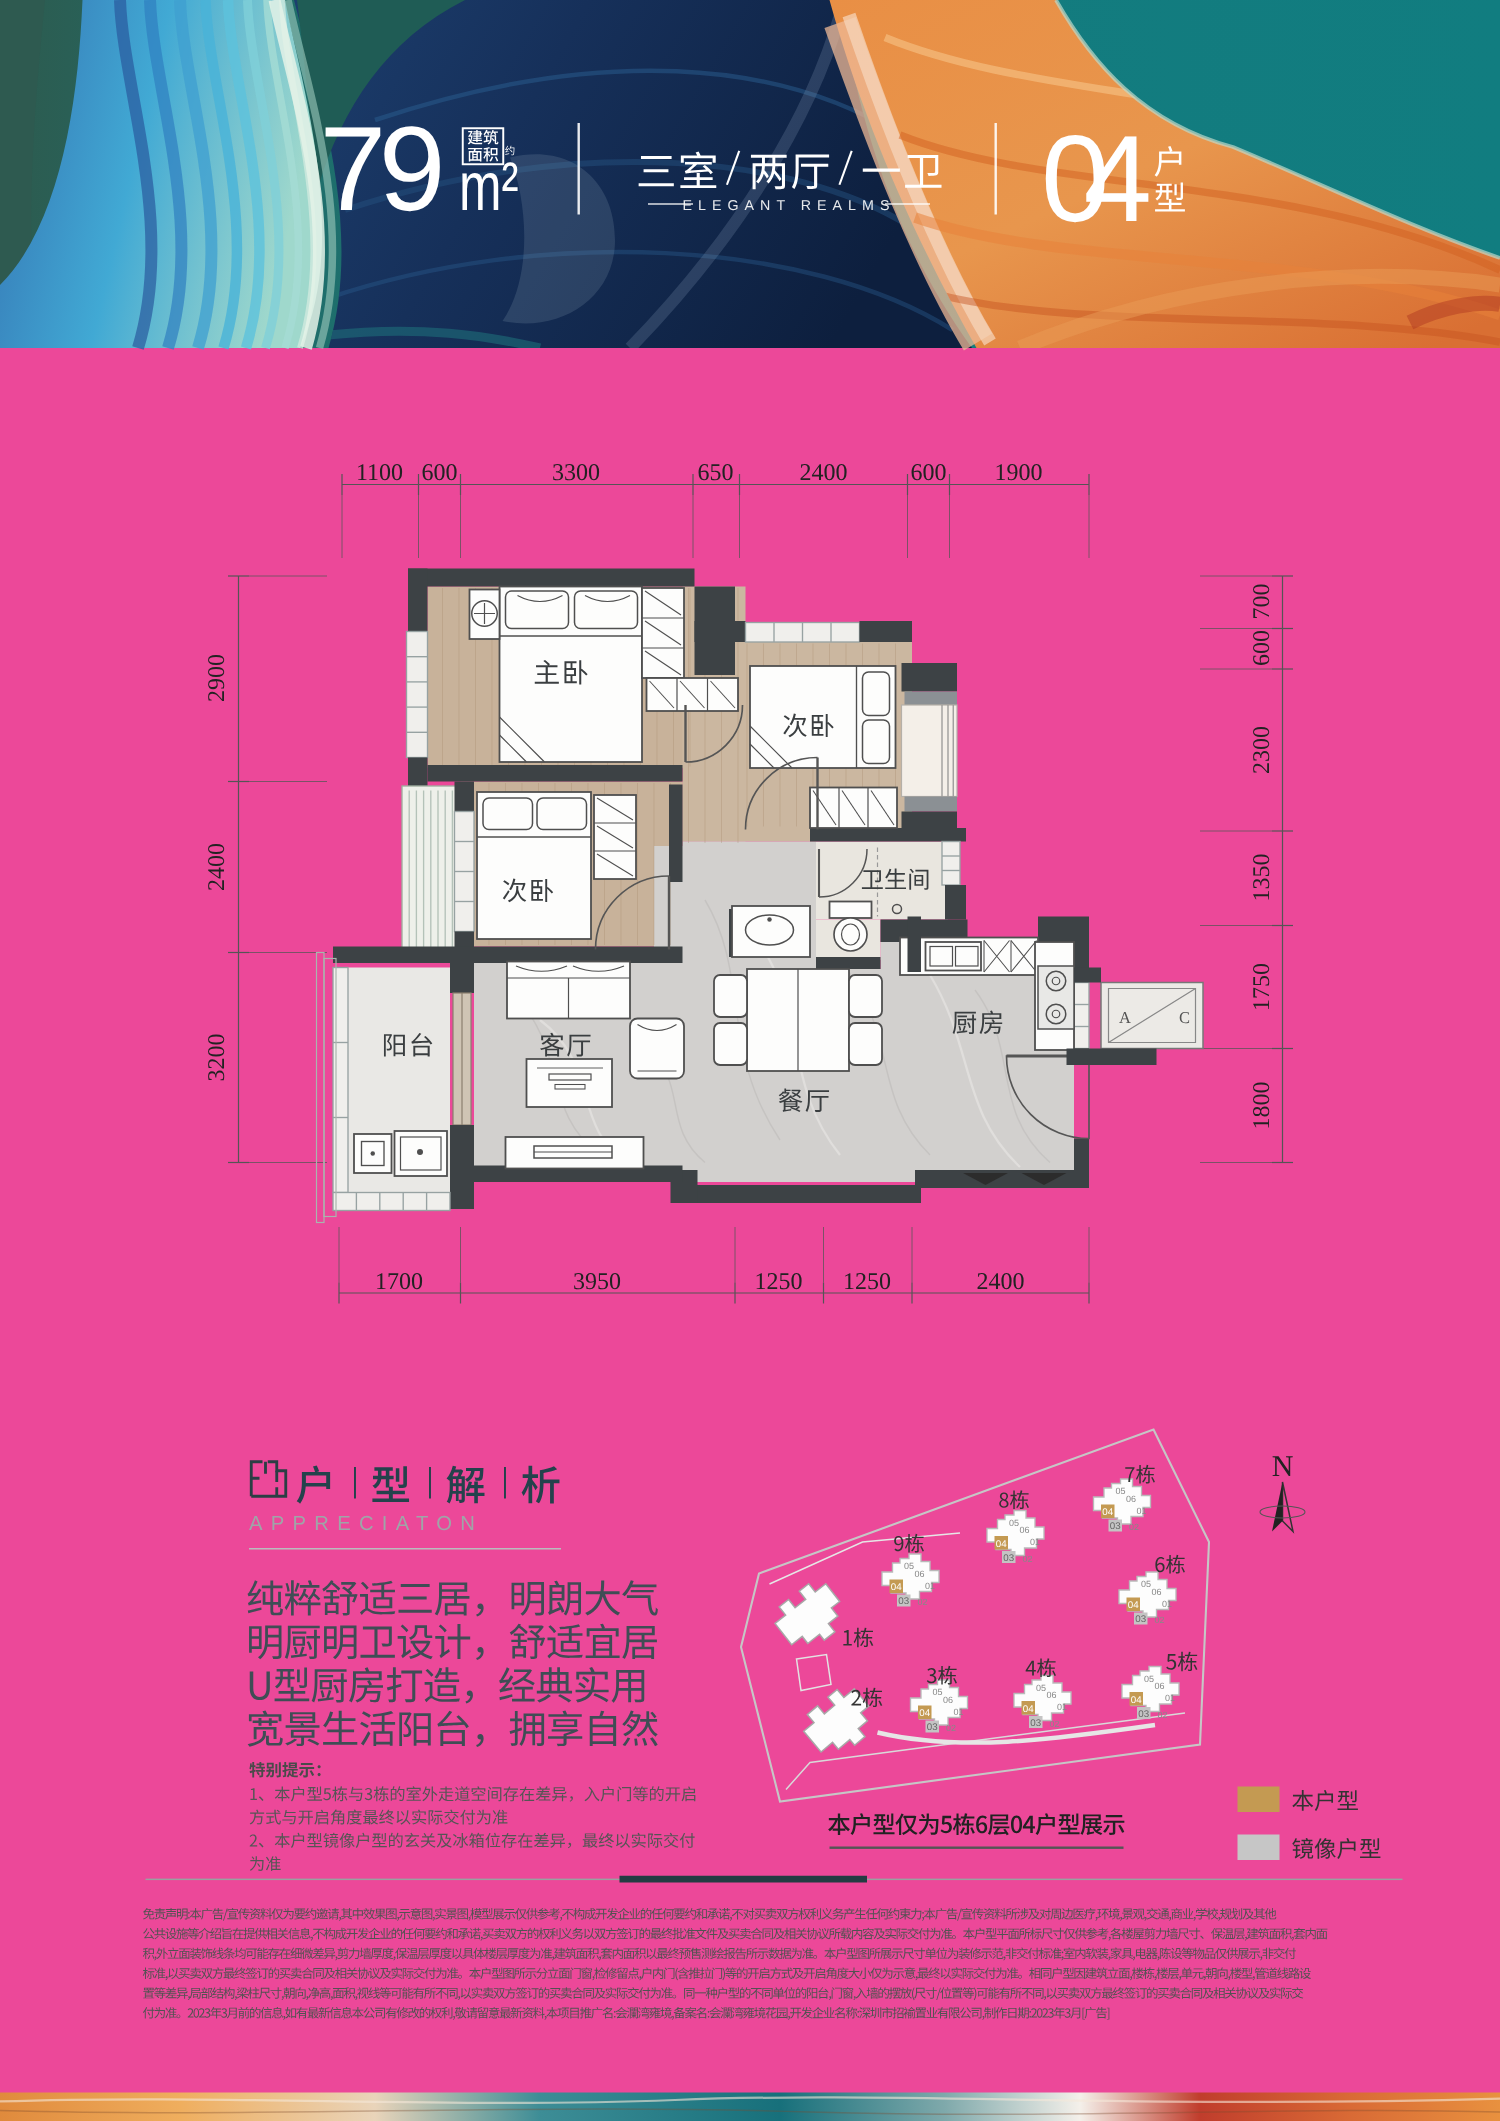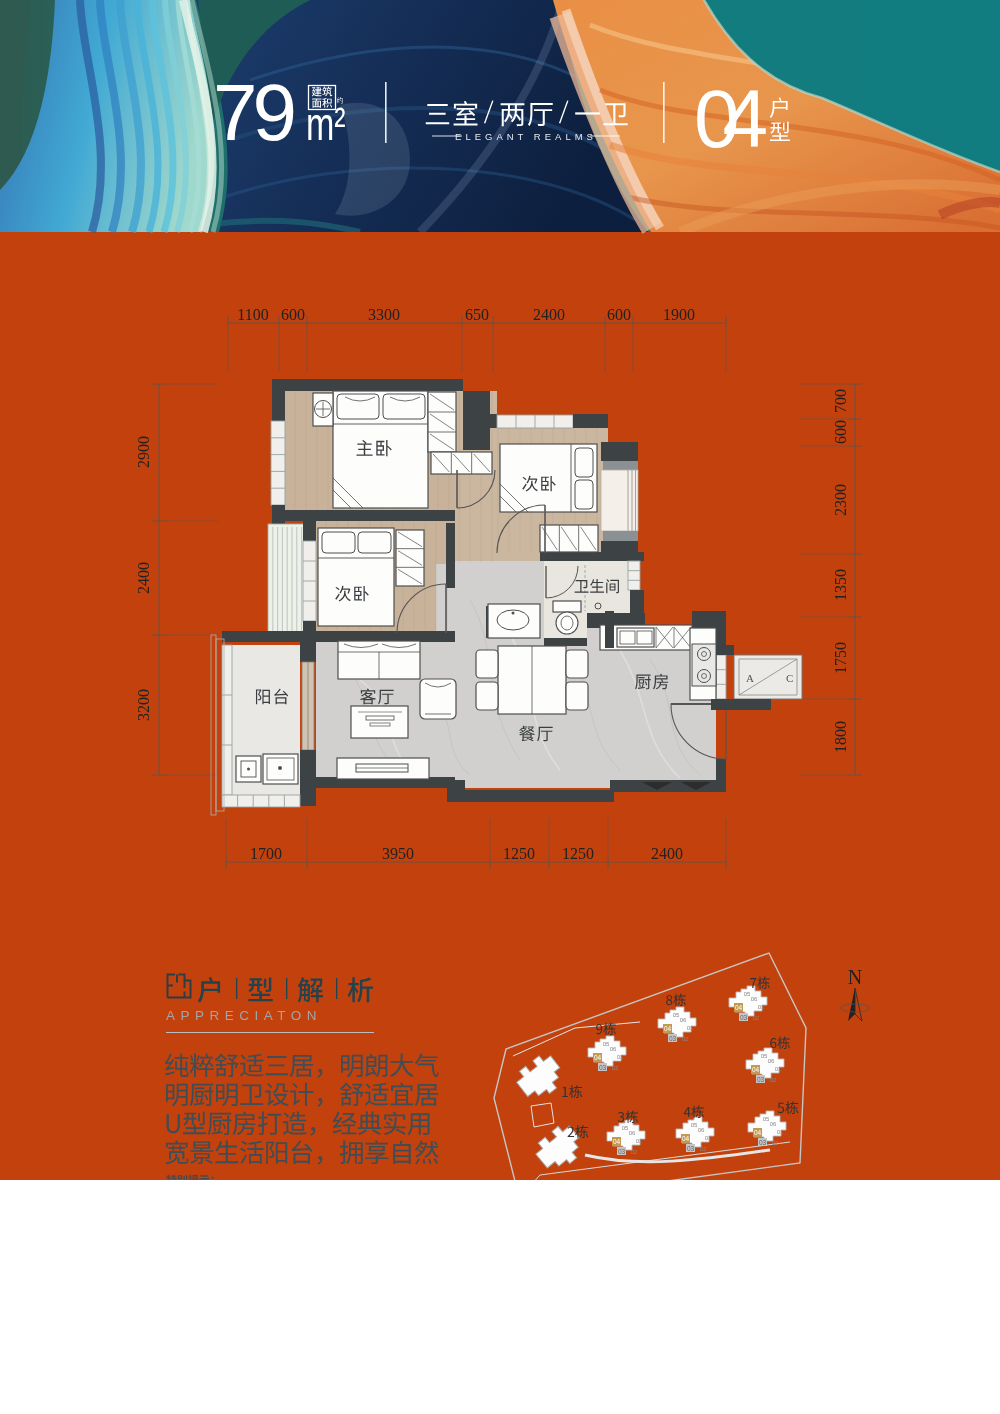--- a/index.html
+++ b/index.html
@@ -1,15 +1,15 @@
 <!DOCTYPE html>
 <html><head><meta charset="utf-8"><title>79m2 04</title>
 <style>
 html,body{margin:0;padding:0;background:#fff;}
-#page{position:relative;width:1000px;height:1180px;background:#c2410c;overflow:hidden;}
+#page{position:relative;width:1000px;height:1414px;background:#ec4899;overflow:hidden;}
 svg{display:block;}
 text{white-space:pre;}
 </style></head>
 <body>
 <div id="page">
 <svg width="1000" height="1414" viewBox="0 0 1000 1414" xmlns="http://www.w3.org/2000/svg">
 
 <clipPath id="navyClip">
         <path d="M219,232 C243,150 211,60 196,0 L560,0 C572,80 596,160 648,232 Z"></path>
       </clipPath>

